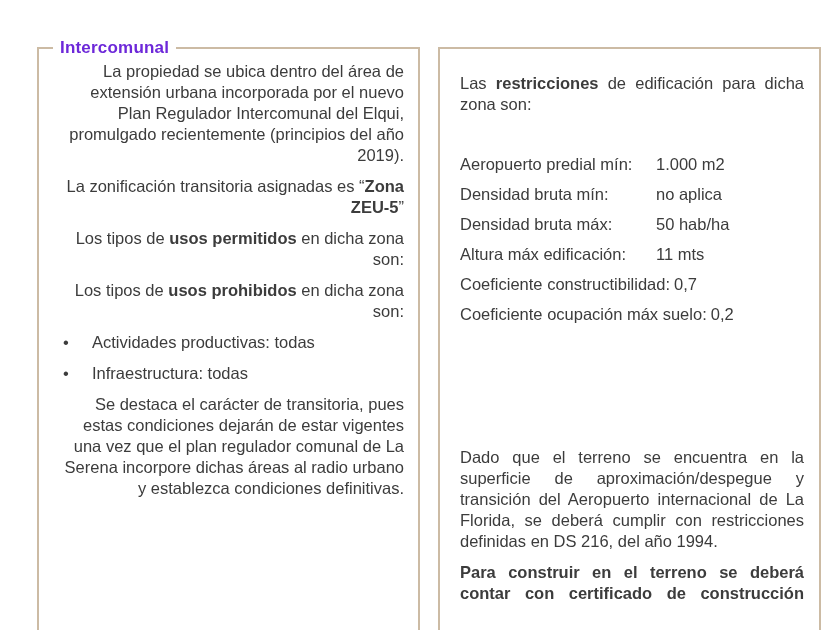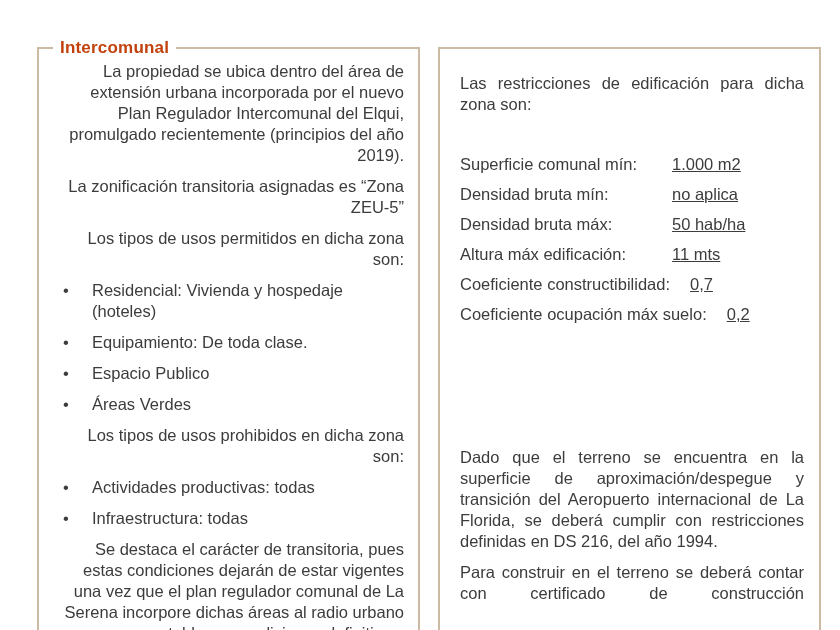--- a/index.html
+++ b/index.html
@@ -22,37 +22,37 @@
     box-sizing: content-box;
   }
   .panel-left  { left: 37px;  top: 47px; width: 379px; height: 640px; }
   .panel-right { left: 438px; top: 47px; width: 379px; height: 640px; }
   .legend {
     position: absolute;
     top: -12px;
     left: 14px;
     background: #ffffff;
     padding: 0 7px;
-    color: #c2410c;
+    color: #6d28d9;
     font-weight: bold;
     font-size: 17px;
     line-height: 22px;
     letter-spacing: 0.2px;
     text-align: center;
   }
   .content {
     font-size: 16.5px;
     line-height: 21px;
   }
   .content-left  { padding: 12px 14px 0 21px; }
   .content-right { padding: 24px 15px 0 20px; }
   .para { margin: 0 0 10px 0; text-align: right; }
   .para.justify { text-align: justify; }
   .para.justify-last { text-align-last: justify; }
-  .bold { font-weight: normal; }
+  .bold { font-weight: bold; }
   ul.bullets {
     list-style: none;
     margin: 0 0 6px 0;
     padding: 0;
   }
   ul.bullets li {
     position: relative;
     padding-left: 32px;
     margin-bottom: 10px;
   }
@@ -64,52 +64,46 @@
   .spec-table { margin: 34px 0 0 0; }
   .spec-row {
     height: 30px;
     line-height: 30px;
     white-space: nowrap;
   }
   .spec-label {
     display: inline-block;
     min-width: 192px;
   }
-  .spec-value { margin-left: 20px; text-decoration: underline; }
+  .spec-value { margin-left: 4px; }
   .spacer { height: 118px; }
 </style>
 </head>
 <body>
 
 <div class="panel panel-left">
   <div class="legend">Intercomunal</div>
   <div class="content content-left">
       <p class="para"><span>La propiedad se ubica dentro del área de extensión urbana incorporada por el nuevo Plan Regulador Intercomunal del Elqui, promulgado recientemente (principios del año 2019).</span></p>
       <p class="para"><span>La zonificación transitoria asignadas es “</span><span class="bold">Zona ZEU-5</span><span>”</span></p>
       <p class="para"><span>Los tipos de </span><span class="bold">usos permitidos</span><span> en dicha zona son:</span></p>
-      <ul class="bullets">
-        <li>Residencial: Vivienda y hospedaje (hoteles)</li>
-        <li>Equipamiento: De toda clase.</li>
-        <li>Espacio Publico</li>
-        <li>Áreas Verdes</li>
-      </ul>
       <p class="para"><span>Los tipos de </span><span class="bold">usos prohibidos</span><span> en dicha zona son:</span></p>
       <ul class="bullets">
         <li>Actividades productivas: todas</li>
         <li>Infraestructura: todas</li>
       </ul>
       <p class="para"><span>Se destaca el carácter de transitoria, pues estas condiciones dejarán de estar vigentes una vez que el plan regulador comunal de La Serena incorpore dichas áreas al radio urbano y establezca condiciones definitivas.</span></p>
     </div>
 </div>
 
 <div class="panel panel-right">
   <div class="content content-right">
       <p class="para justify"><span>Las </span><span class="bold">restricciones</span><span> de edificación para dicha zona son:</span></p>
       <div class="spec-table">
-        <div class="spec-row"><span class="spec-label">Superficie comunal mín:</span><span class="spec-value">1.000 m2</span></div>
+        <div class="spec-row"><span class="spec-label">Aeropuerto predial mín:</span><span class="spec-value">1.000 m2</span></div>
         <div class="spec-row"><span class="spec-label">Densidad bruta mín:</span><span class="spec-value">no aplica</span></div>
         <div class="spec-row"><span class="spec-label">Densidad bruta máx:</span><span class="spec-value">50 hab/ha</span></div>
         <div class="spec-row"><span class="spec-label">Altura máx edificación:</span><span class="spec-value">11 mts</span></div>
         <div class="spec-row"><span class="spec-label">Coeficiente constructibilidad:</span><span class="spec-value">0,7</span></div>
         <div class="spec-row"><span class="spec-label">Coeficiente ocupación máx suelo:</span><span class="spec-value">0,2</span></div>
       </div>
       <div class="spacer"></div>
       <p class="para justify"><span>Dado que el terreno se encuentra en la superficie de aproximación/despegue y transición del Aeropuerto internacional de La Florida, se deberá cumplir con restricciones definidas en DS 216, del año 1994.</span></p>
       <p class="para justify justify-last"><span class="bold">Para construir en el terreno se deberá contar con certificado de construcción</span></p>
     </div>

